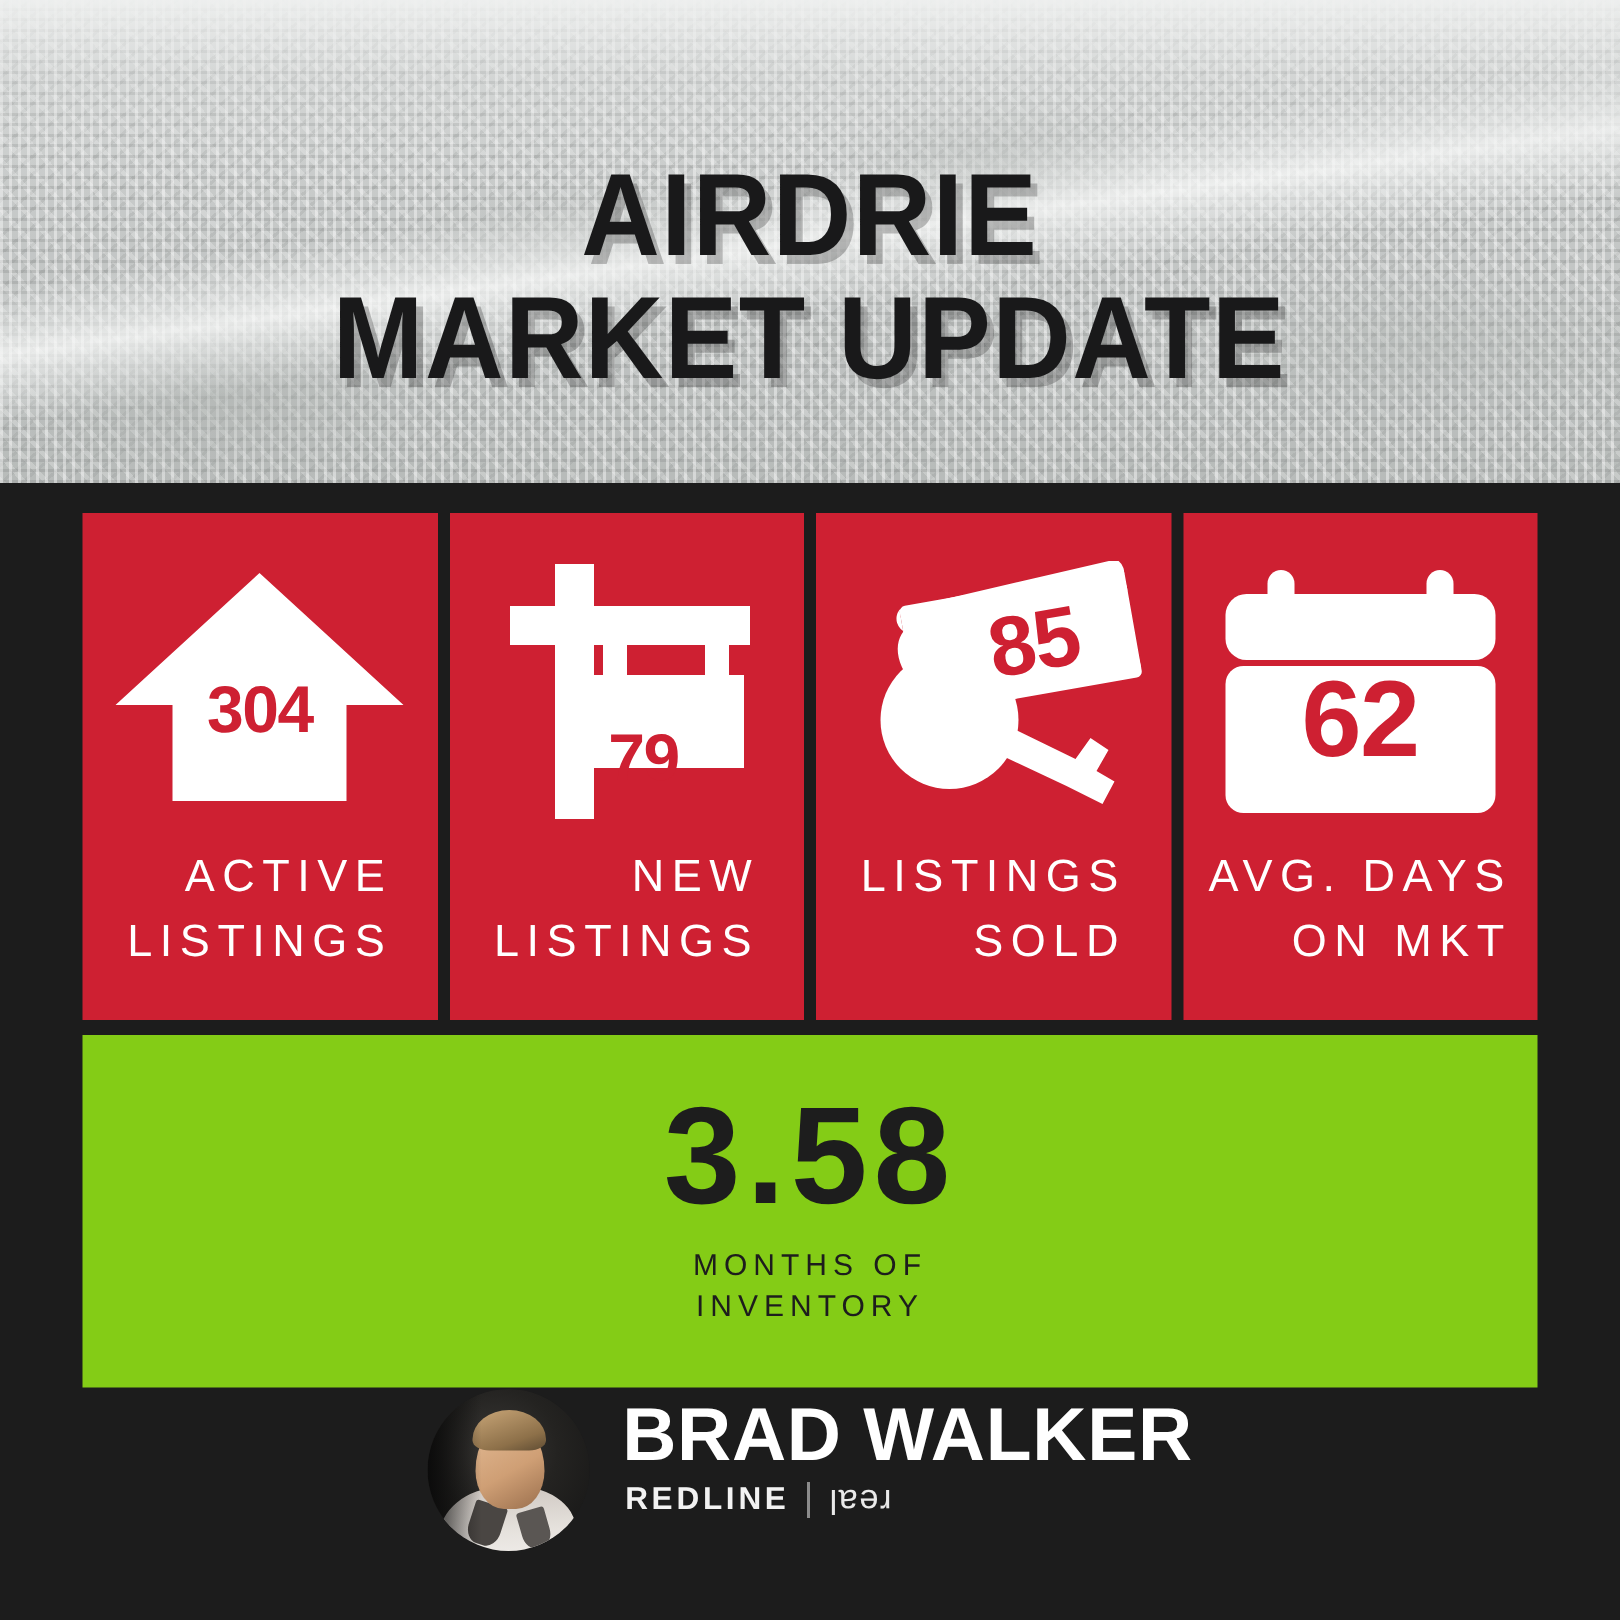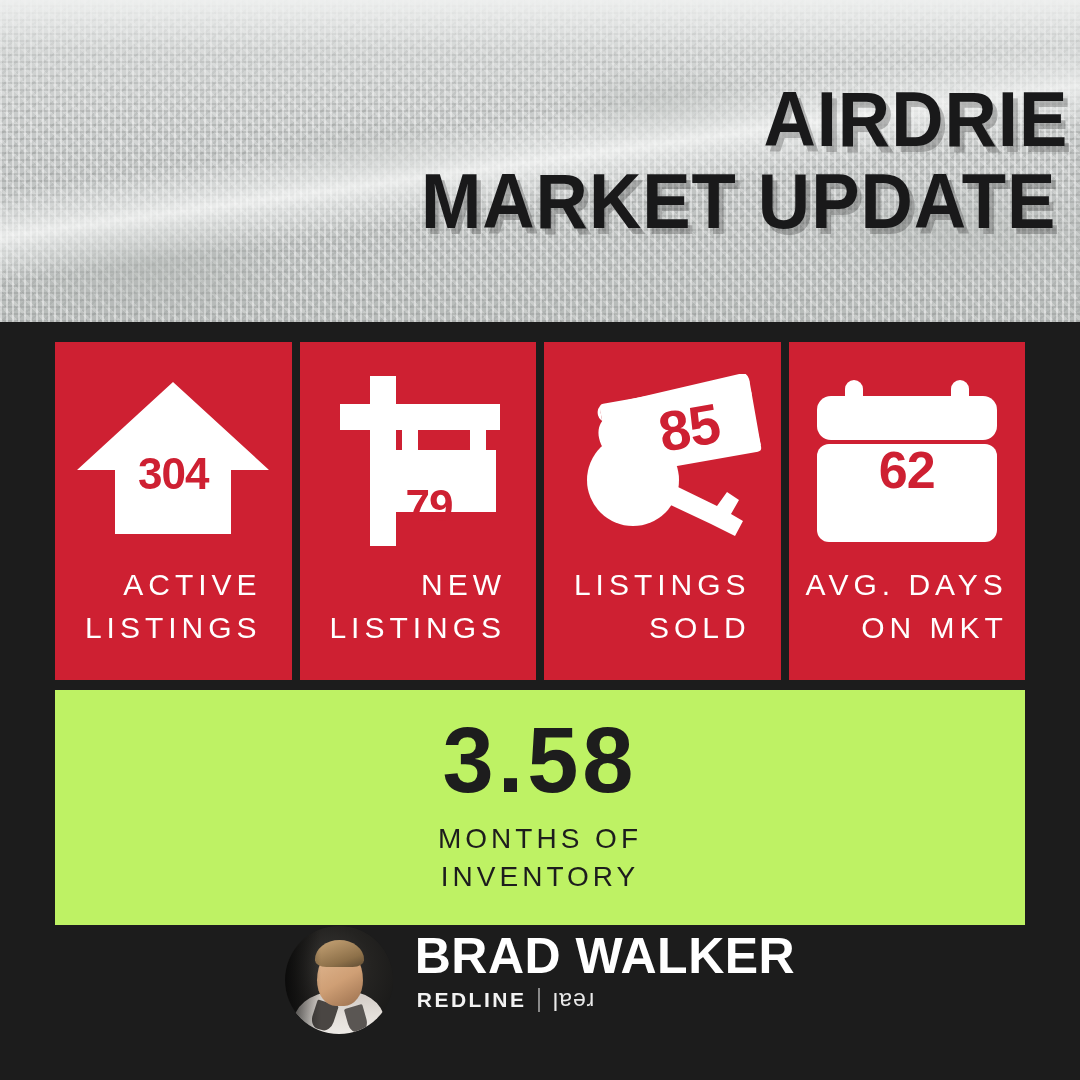--- a/index.html
+++ b/index.html
@@ -36,22 +36,22 @@
       repeating-linear-gradient(0deg,  rgba(92,96,94,.30) 0 2px, rgba(0,0,0,0) 2px 7px),
       repeating-linear-gradient(48deg, rgba(255,255,255,.22) 0 3px, rgba(0,0,0,0) 3px 11px),
       repeating-linear-gradient(-40deg, rgba(86,90,88,.16) 0 2px, rgba(0,0,0,0) 2px 9px),
       
       linear-gradient(180deg,#c6c9c8 0%, #aeb2b1 55%, #9fa4a2 100%);
   }
   #hero .wash { position:absolute; inset:0; background:rgba(255,255,255,.26); }
 
   #hero .titles {
     position:absolute; left:0; top:0; width:1080px; height:254px;
-    display:flex; flex-direction:column; align-items:flex-end; justify-content:flex-start;
-    padding-top:84px;
+    display:flex; flex-direction:column; align-items:center; justify-content:flex-start;
+    padding-top:108px;
   }
   .ttl {
     font-weight:bold; color:#19191a; line-height:.92;
     letter-spacing:1px;
     font-stretch:condensed;
     text-shadow:5px 6px 0 rgba(40,40,40,.28);
     transform:scaleX(.93); transform-origin:center;
   }
   .ttl1 { font-size:78px; }
   .ttl2 { font-size:78px; margin-top:10px; }
@@ -86,30 +86,30 @@
     position:absolute; color:#ce2032; font-weight:bold;
     letter-spacing:-1px; line-height:1;
   }
 
   
   #panels {
     position:absolute; left:55px; top:690px; width:970px; height:235px;
     display:flex; gap:8px;
   }
   .panel {
-    flex:1 1 0; background:#bef264;
+    flex:1 1 0; background:#84cc16;
     display:flex; flex-direction:column; align-items:center; justify-content:center;
     padding:6px 10px 12px;
   }
   .panel-num {
     font-size:92px; font-weight:bold; color:#1d1d1d;
     letter-spacing:4px; line-height:1; margin-bottom:14px;
   }
   .panel-label {
-    font-size:28px; font-weight:300; color:#1d1d1d;
+    font-size:20px; font-weight:300; color:#1d1d1d;
     letter-spacing:4px; text-align:center; line-height:1.34;
     white-space:pre;
   }
 
   
   #footer {
     position:absolute; left:0; top:916px; width:1080px; height:140px;
     display:flex; align-items:flex-start; justify-content:center;
     gap:22px; padding-top:10px;
   }
@@ -227,21 +227,21 @@
   </div>
 
   <div class="card">
     <div class="icon-wrap">
       <svg width="200" height="180" viewBox="0 0 200 180" aria-hidden="true">
         <rect x="38" y="6" width="18" height="34" rx="9" fill="#ffffff"></rect>
         <rect x="144" y="6" width="18" height="34" rx="9" fill="#ffffff"></rect>
         <rect x="10" y="22" width="180" height="44" rx="14" fill="#ffffff"></rect>
         <rect x="10" y="70" width="180" height="98" rx="12" fill="#ffffff"></rect>
       </svg>
-      <span class="icn-num" style="font-size:52px; top:76px;text-align:right;">62</span>
+      <span class="icn-num" style="font-size:72px; top:76px;text-align:right;">62</span>
     </div>
     <div class="card-label">
       <span>AVG. DAYS</span><br>
       <span>ON MKT</span>
     </div>
   </div>
 </div>
 
 <div id="panels">
   <div class="panel">

